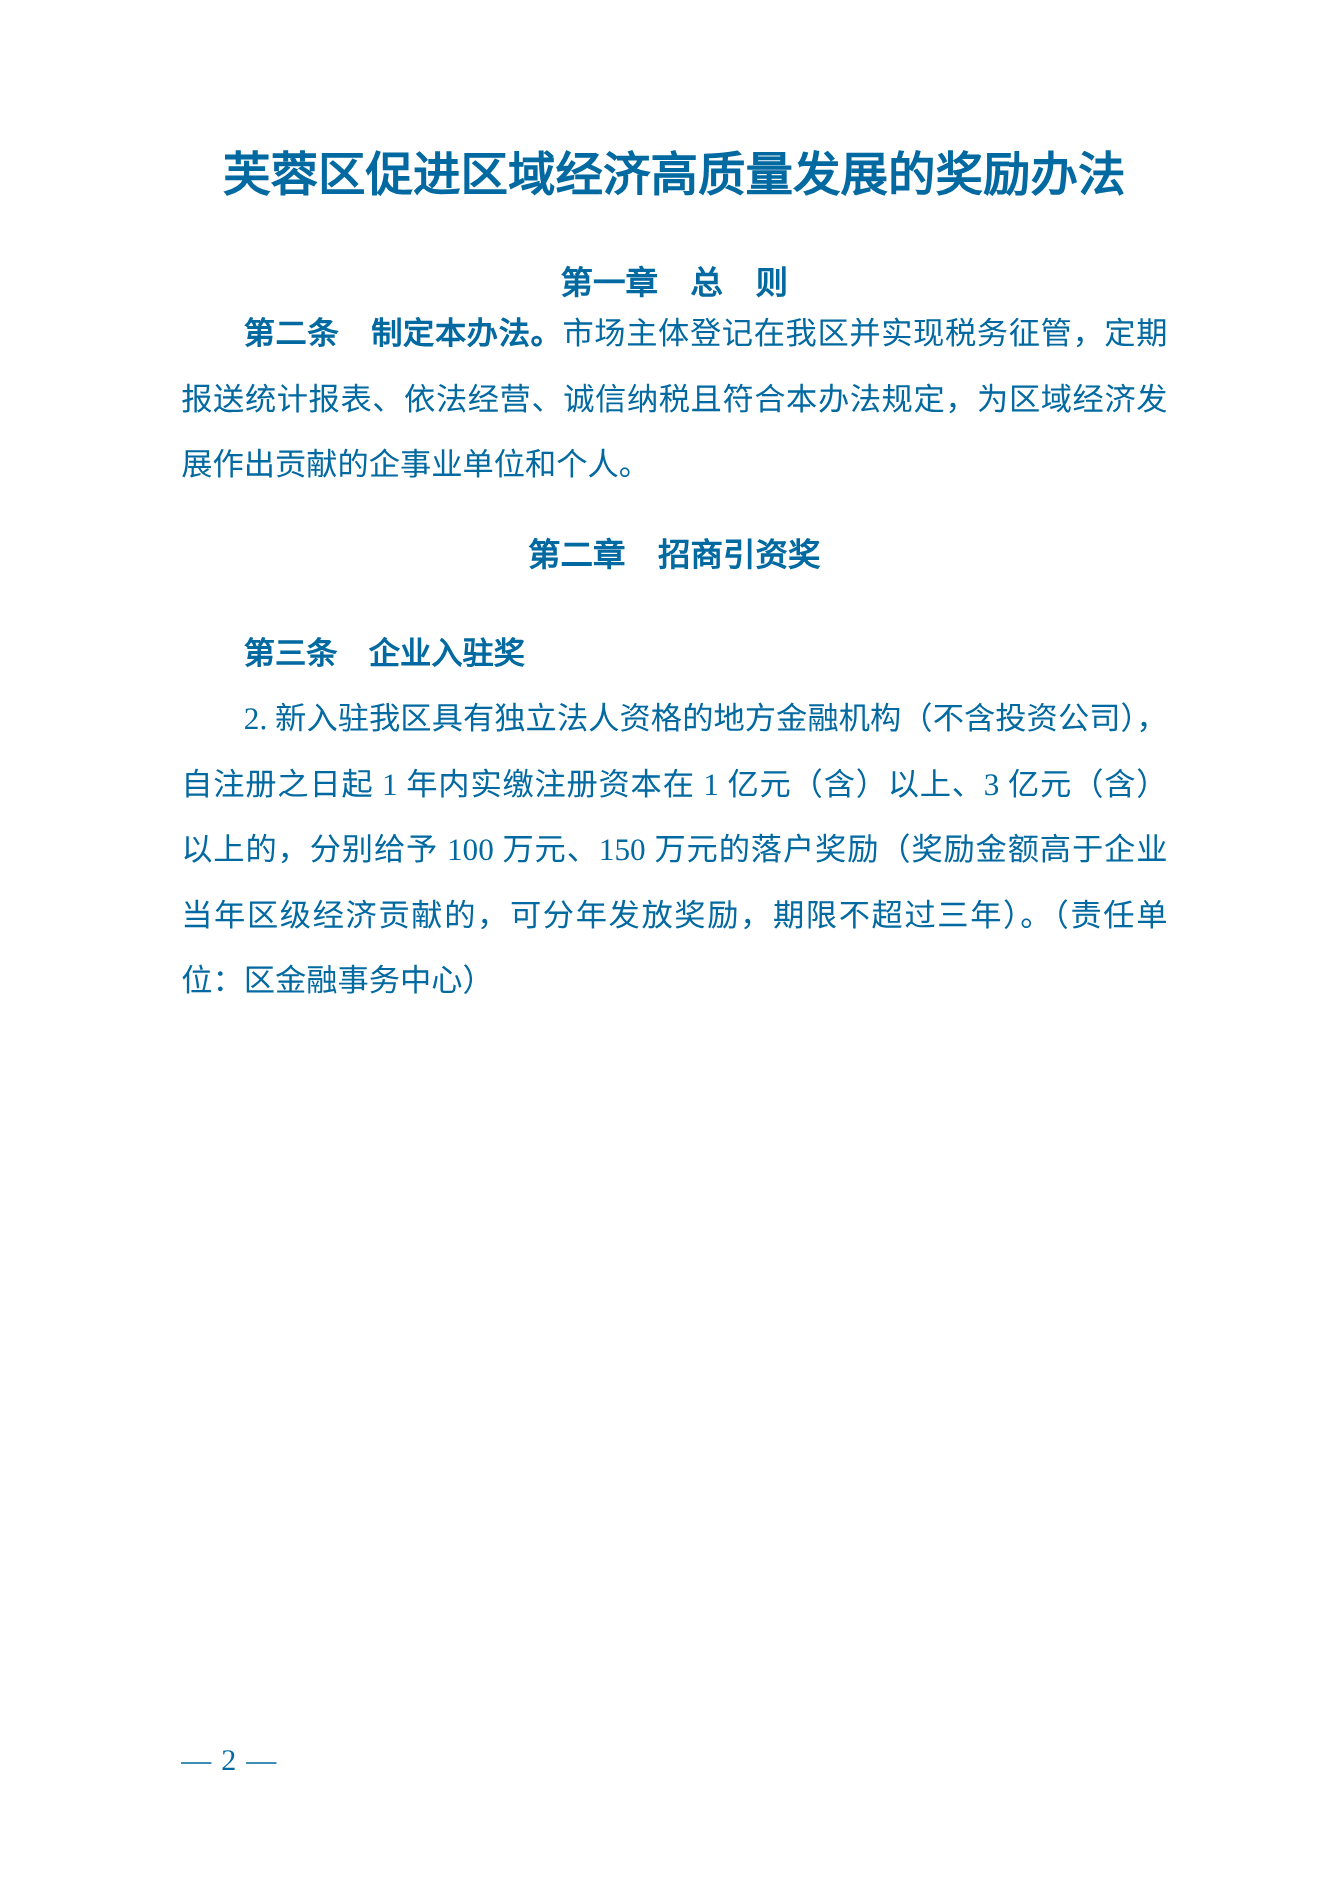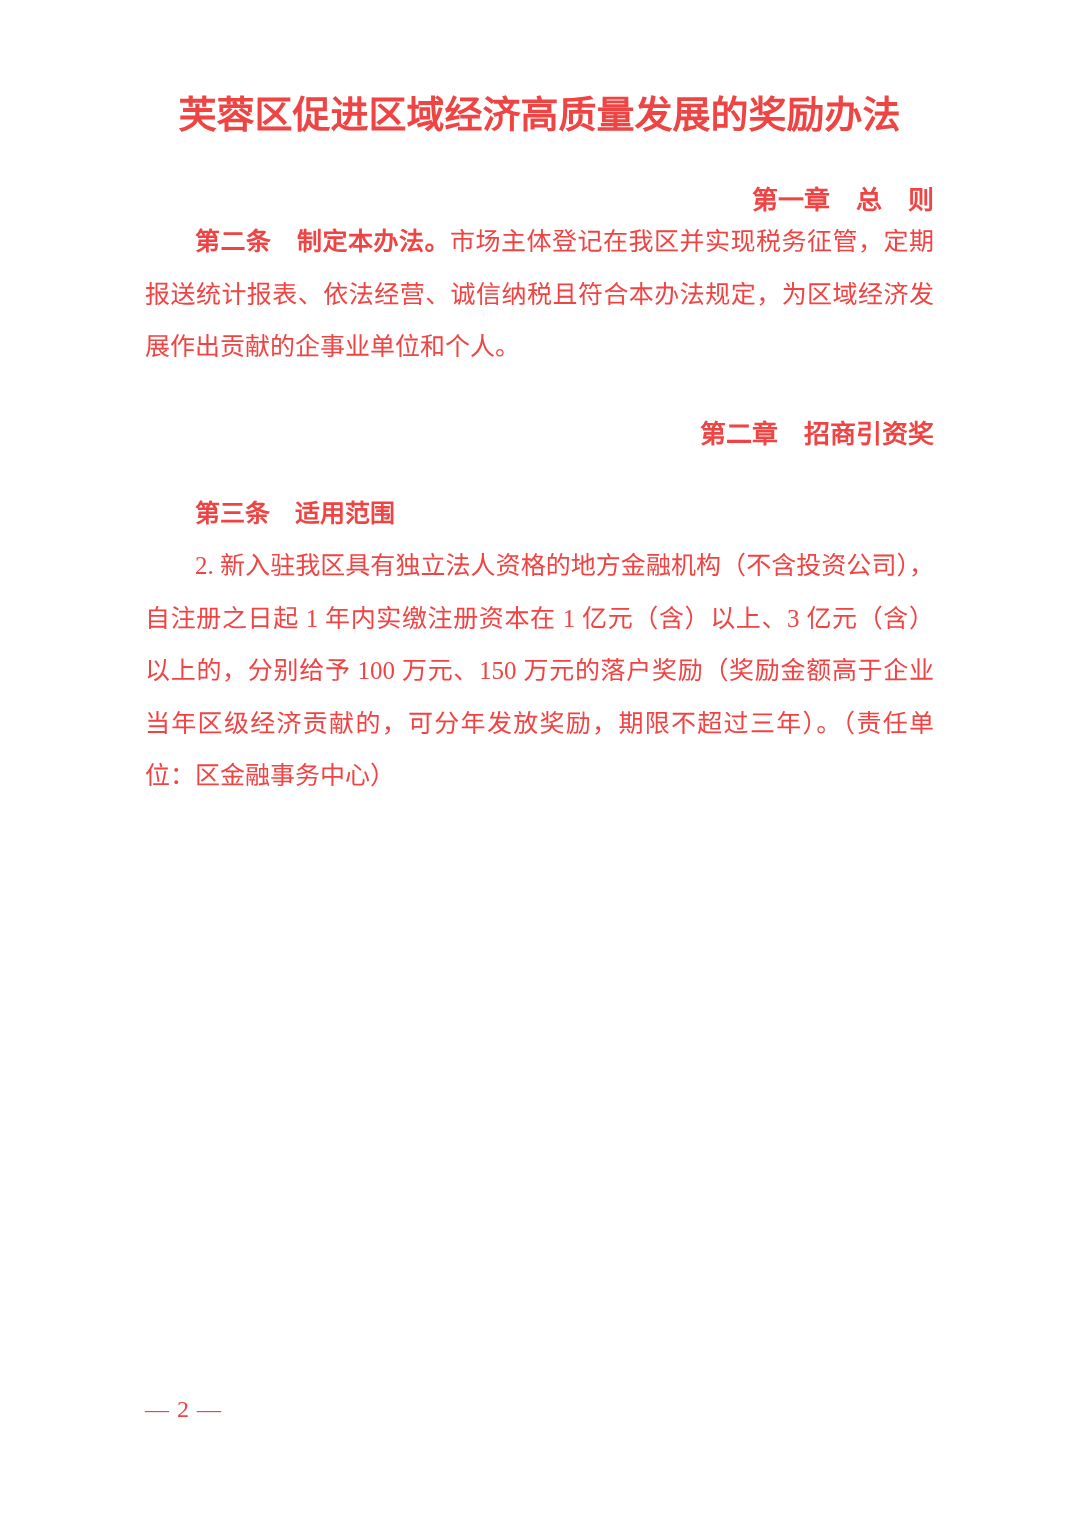--- a/index.html
+++ b/index.html
@@ -6,46 +6,46 @@
     margin: 0;
     padding: 0;
     background: #e8e8e8;
   }
   .page {
     position: relative;
     width: 1074px;
     height: 1520px;
     margin: 0 auto;
     background: #ffffff;
-    color: #ef4444;
+    color: #0369a1;
     font-family: "Liberation Serif", "DejaVu Serif", serif;
     overflow: hidden;
     box-sizing: border-box;
-    padding-top: 92px;
+    padding-top: 118px;
   }
   .content {
     margin-left: 145px;
     margin-right: 140px;
   }
   .doc-title {
     font-size: 38px;
     line-height: 46px;
     font-weight: 700;
     text-align: center;
     font-family: "Liberation Serif", "DejaVu Serif", serif;
   }
   .chapter-heading {
     font-size: 26px;
     line-height: 32px;
     font-weight: 700;
-    text-align: right;
+    text-align: center;
     font-family: "Liberation Sans", "DejaVu Sans", sans-serif;
   }
   .chapter1-heading { margin-top: 46px; }
-  .chapter2-heading { margin-top: 44px; }
+  .chapter2-heading { margin-top: 28px; }
   .para {
     font-size: 25px;
     line-height: 52.5px;
     text-align: justify;
     text-justify: inter-ideograph;
     text-indent: 2em;
     margin: 0;
   }
   .para.first-after-heading { margin-top: 39px; }
   .para.article3-line { margin-top: 38px; }
@@ -73,21 +73,21 @@
 
     <div class="doc-title">芙蓉区促进区域经济高质量发展的奖励办法</div>
 
     <div class="chapter-heading chapter1-heading">第一章　总　则</div>
 
 
     <p class="para"><span class="bold-label">第二条　制定本办法。</span><span>市场主体登记在我区并实现税务征管，定期报送统计报表、依法经营、诚信纳税且符合本办法规定，为区域经济发展作出贡献的企事业单位和个人。</span></p>
 
     <div class="chapter-heading chapter2-heading">第二章　招商引资奖</div>
 
-    <p class="para article3-line"><span class="bold-label">第三条　适用范围</span></p>
+    <p class="para article3-line"><span class="bold-label">第三条　企业入驻奖</span></p>
 
 
     <p class="para"><span>2. 新入驻我区具有独立法人资格的地方金融机构（不含投资公司），自注册之日起 1 年内实缴注册资本在 1 亿元（含）以上、3 亿元（含）以上的，分别给予 100 万元、150 万元的落户奖励（奖励金额高于企业当年区级经济贡献的，可分年发放奖励，期限不超过三年）。（责任单位：区金融事务中心）</span></p>
 
   </div>
 
   <div class="page-number">— 2 —</div>
 </div>
 
 </body></html>

